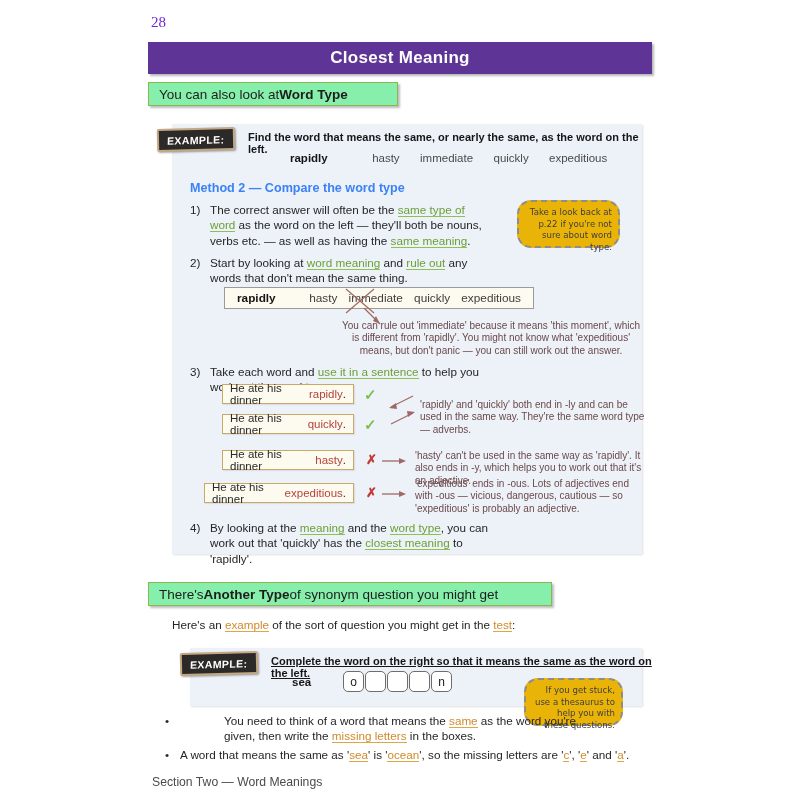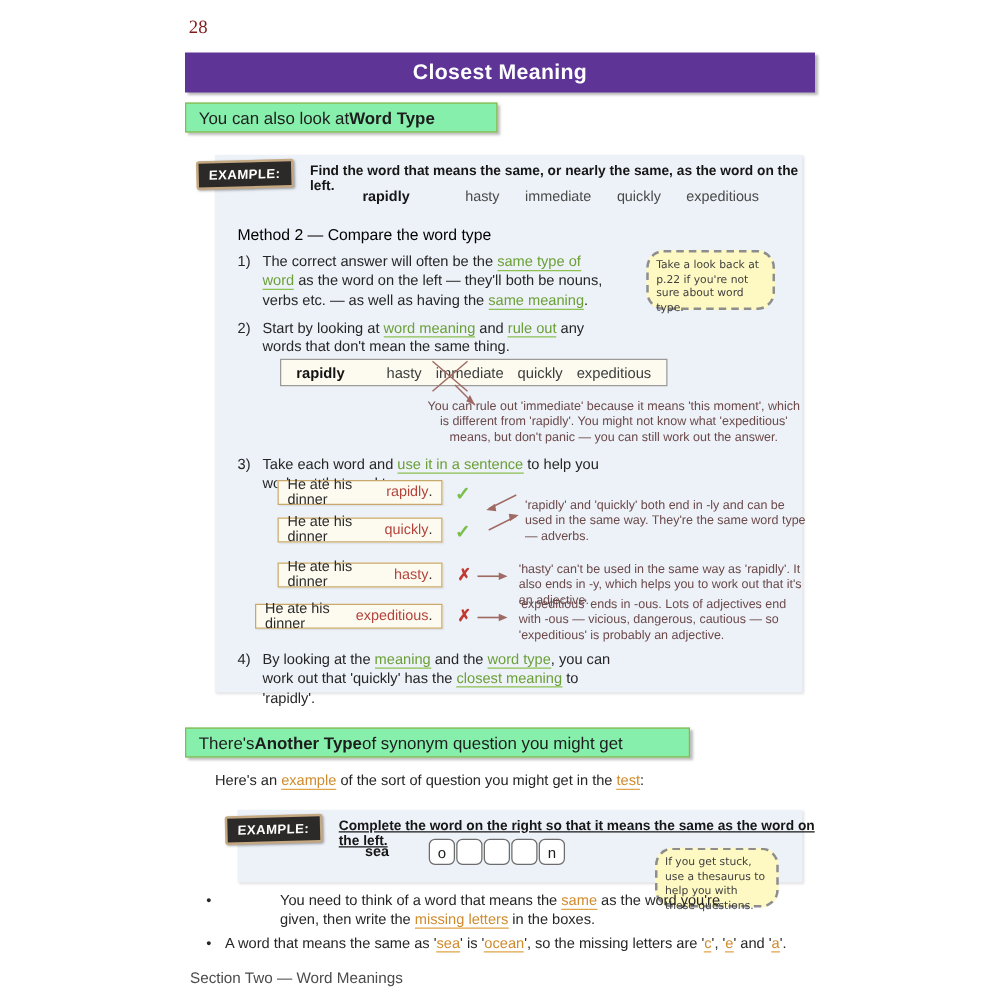--- a/index.html
+++ b/index.html
@@ -10,21 +10,21 @@
     color:#231f20;
     overflow:hidden;
     position:relative;
   }
   .page{position:relative;width:800px;height:800px;}
 
   
   .page-number{
     position:absolute;left:151px;top:14px;
     font-family:"Liberation Serif", serif;
-    font-size:15px;color:#7f1d1d;
+    font-size:15px;color:#6d28d9;
   }
 
   
   .title-bar{
     position:absolute;left:148px;top:42px;width:504px;height:32px;
     background:#5e3596;
     box-shadow:2px 2px 2px rgba(0,0,0,.28);
     display:flex;align-items:center;justify-content:center;
   }
   .title-bar span{
@@ -72,21 +72,21 @@
   .ex-title{
     position:absolute;font-size:11px;font-weight:bold;color:#161616;padding-left:12px;
   }
 
   
   .q-row{position:absolute;font-size:11.5px;color:#3d3d3d;}
   .q-row .lead{font-weight:bold;color:#161616;}
   .q-row .opt{color:#4a4a4a;}
 
   .method-head{
-    position:absolute;font-size:12.6px;font-weight:normal;color:#000000;
+    position:absolute;font-size:12.6px;font-weight:bold;color:#3b82f6;
   }
 
   
   .nlist{position:absolute;font-size:11.7px;line-height:15.3px;color:#262626;}
   .nitem{display:flex;margin-bottom:7px;}
   .nnum{width:20px;flex:0 0 20px;}
   .ntext{flex:1;}
   u.g{
     text-decoration:none;
     border-bottom:1px solid #8cc152;
@@ -96,24 +96,24 @@
     text-decoration:none;
     border-bottom:1px solid #e0a44a;
     color:#cf8b2c;
   }
 
   
   .note{
     position:absolute;
     border:2px dashed #8d8d8d;
     border-radius:14px;
-    background:#fef9c3;
+    background:#eab308;
     font-family:"DejaVu Sans", sans-serif;
     font-size:8.6px;line-height:11.5px;
-    color:#3f3f3f;text-align:left;
+    color:#3f3f3f;text-align:right;
     padding:5px 6px;
     box-sizing:border-box;
   }
 
   
   .wordbox{
     position:absolute;
     background:#fdfbef;
     border:1px solid #9a9a9a;
     box-sizing:border-box;

